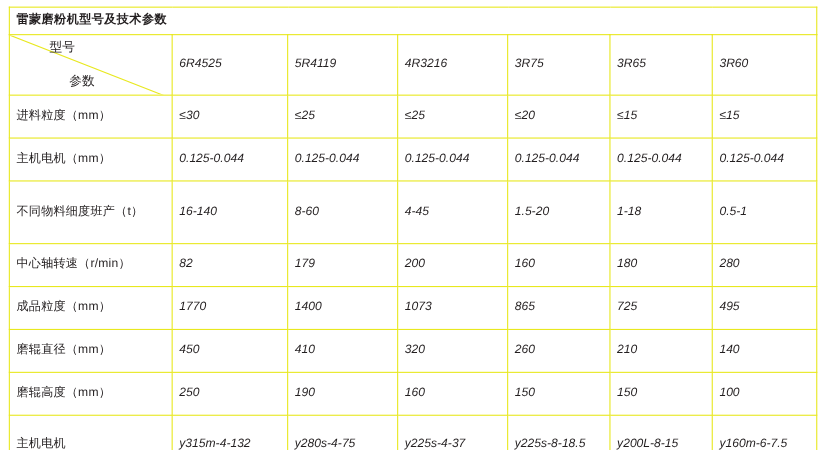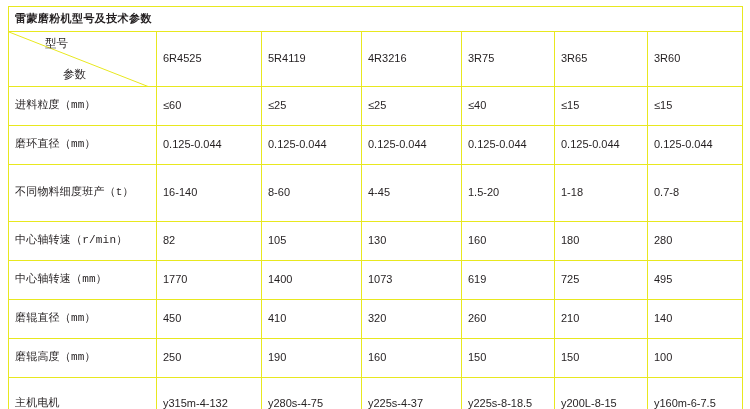--- a/index.html
+++ b/index.html
@@ -44,25 +44,25 @@
     border-left: 1px solid #e8e81f;
     border-right: 1px solid #e8e81f;
   }
   .title-row td {
     border-left-color: #e8e81f;
   }
   .label-cell {
     padding-left: 22px;
     font-size: 11.5px;
     letter-spacing: 0.2px;
-    font-family: Liberation Mono, monospace;
   }
   .value-cell {
     font-size: 11px;
     padding-left: 8px;
+    font-style: italic;
   }
   .diag-cell {
     position: relative;
     height: 46px;
     padding: 0;
     text-align: center;
   }
   .diag-cell .diag-line {
     position: absolute;
     left: 0;
@@ -127,64 +127,64 @@
         <td class="value-cell" rowspan="2">5R4119</td>
         <td class="value-cell" rowspan="2">4R3216</td>
         <td class="value-cell" rowspan="2">3R75</td>
         <td class="value-cell" rowspan="2">3R65</td>
         <td class="value-cell" rowspan="2">3R60</td>
       </tr>
       <tr></tr>
 
       <tr class="tall">
         <td class="label-cell">进料粒度（mm）</td>
-        <td class="value-cell">≤60</td>
+        <td class="value-cell">≤30</td>
         <td class="value-cell">≤25</td>
         <td class="value-cell">≤25</td>
-        <td class="value-cell">≤40</td>
+        <td class="value-cell">≤20</td>
         <td class="value-cell">≤15</td>
         <td class="value-cell">≤15</td>
       </tr>
 
       <tr class="tall">
-        <td class="label-cell">磨环直径（mm）</td>
+        <td class="label-cell">主机电机（mm）</td>
         <td class="value-cell">0.125-0.044</td>
         <td class="value-cell">0.125-0.044</td>
         <td class="value-cell">0.125-0.044</td>
         <td class="value-cell">0.125-0.044</td>
         <td class="value-cell">0.125-0.044</td>
         <td class="value-cell">0.125-0.044</td>
       </tr>
 
       <tr class="tall">
         <td class="label-cell two-line-label" style="height:48px">不同物料细度班产（t）</td>
         <td class="value-cell">16-140</td>
         <td class="value-cell">8-60</td>
         <td class="value-cell">4-45</td>
         <td class="value-cell">1.5-20</td>
         <td class="value-cell">1-18</td>
-        <td class="value-cell">0.7-8</td>
+        <td class="value-cell">0.5-1</td>
       </tr>
 
       <tr class="tall">
         <td class="label-cell">中心轴转速（r/min）</td>
         <td class="value-cell">82</td>
-        <td class="value-cell">105</td>
-        <td class="value-cell">130</td>
+        <td class="value-cell">179</td>
+        <td class="value-cell">200</td>
         <td class="value-cell">160</td>
         <td class="value-cell">180</td>
         <td class="value-cell">280</td>
       </tr>
 
       <tr class="tall">
-        <td class="label-cell">中心轴转速（mm）</td>
+        <td class="label-cell">成品粒度（mm）</td>
         <td class="value-cell">1770</td>
         <td class="value-cell">1400</td>
         <td class="value-cell">1073</td>
-        <td class="value-cell">619</td>
+        <td class="value-cell">865</td>
         <td class="value-cell">725</td>
         <td class="value-cell">495</td>
       </tr>
 
       <tr class="tall">
         <td class="label-cell">磨辊直径（mm）</td>
         <td class="value-cell">450</td>
         <td class="value-cell">410</td>
         <td class="value-cell">320</td>
         <td class="value-cell">260</td>

